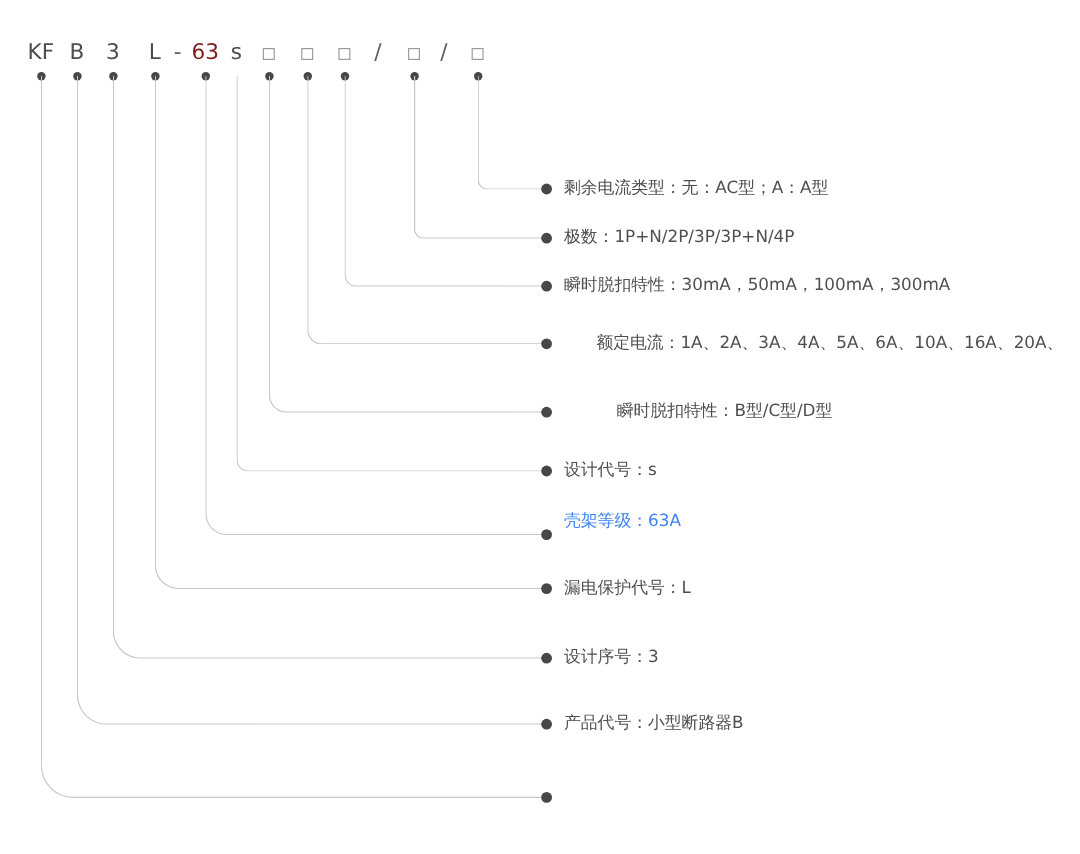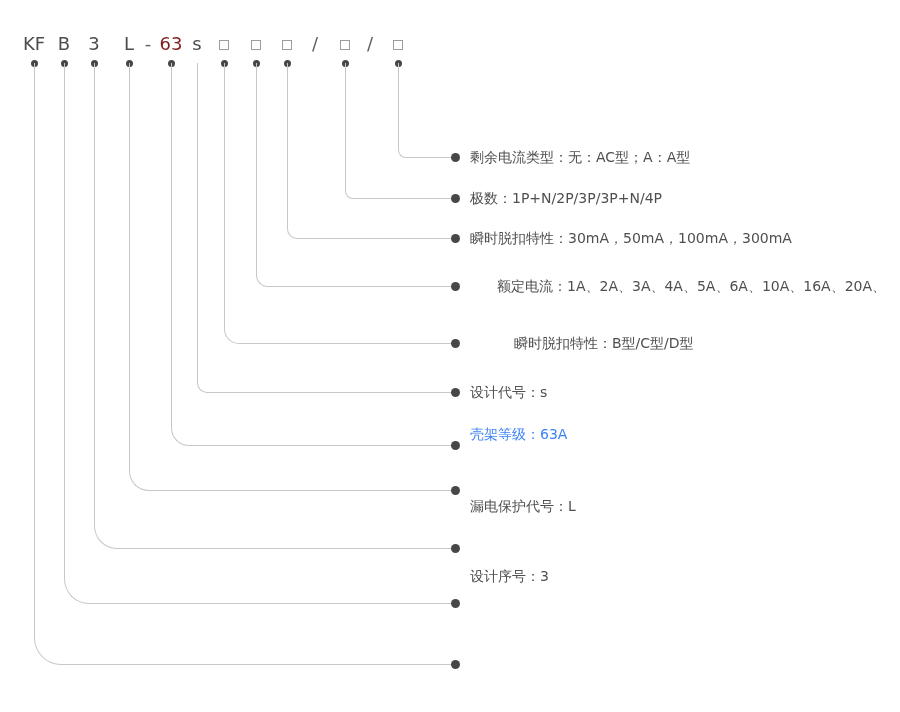--- a/index.html
+++ b/index.html
@@ -100,18 +100,19 @@
     <div class="legend-item" style="left: 470px; top: 228px; color: rgb(79, 79, 79);"><span>瞬时脱扣特性：30mA，50mA，100mA，300mA</span></div>
     <div class="bullet" style="left: 451px; top: 281.5px; background: rgb(71, 71, 71);"></div>
     <div class="legend-item" style="left: 470px; top: 276px; color: rgb(79, 79, 79); margin-left: 27px;"><span>额定电流：1A、2A、3A、4A、5A、6A、10A、16A、20A、</span></div>
     <div class="bullet" style="left: 451px; top: 338.5px; background: rgb(71, 71, 71);"></div>
     <div class="legend-item" style="left: 470px; top: 333px; color: rgb(79, 79, 79); padding-left: 44px;"><span>瞬时脱扣特性：B型/C型/D型</span></div>
     <div class="bullet" style="left: 451px; top: 387.5px; background: rgb(71, 71, 71);"></div>
     <div class="legend-item" style="left: 470px; top: 382px; color: rgb(79, 79, 79);"><span>设计代号：s</span></div>
     <div class="bullet" style="left: 451px; top: 440.5px; background: rgb(71, 71, 71);"></div>
     <div class="legend-item" style="left: 470px; top: 424px; color: #3b82f6;"><span>壳架等级：63A</span></div>
     <div class="bullet" style="left: 451px; top: 485.5px; background: rgb(71, 71, 71);"></div>
-    <div class="legend-item" style="left: 470px; top: 480px; color: rgb(79, 79, 79); margin-top: 16px;"><span>漏电保护代号：L</span></div>
+    <div class="legend-item" style="left: 470px; top: 480px; color: rgb(79, 79, 79);"><span>漏电保护代号：L</span></div>
     <div class="bullet" style="left: 451px; top: 543.5px; background: rgb(71, 71, 71);"></div>
-    <div class="legend-item" style="left: 470px; top: 538px; color: rgb(79, 79, 79); margin-top: 28px;"><span>设计序号：3</span></div>
+    <div class="legend-item" style="left: 470px; top: 538px; color: rgb(79, 79, 79);"><span>设计序号：3</span></div>
     <div class="bullet" style="left: 451px; top: 598.5px; background: rgb(71, 71, 71);"></div>
+    <div class="legend-item" style="left: 470px; top: 593px; color: rgb(79, 79, 79);"><span>产品代号：小型断路器B</span></div>
     <div class="bullet" style="left: 451px; top: 659.5px; background: rgb(71, 71, 71);"></div>
   </div>
 
 </body></html>

